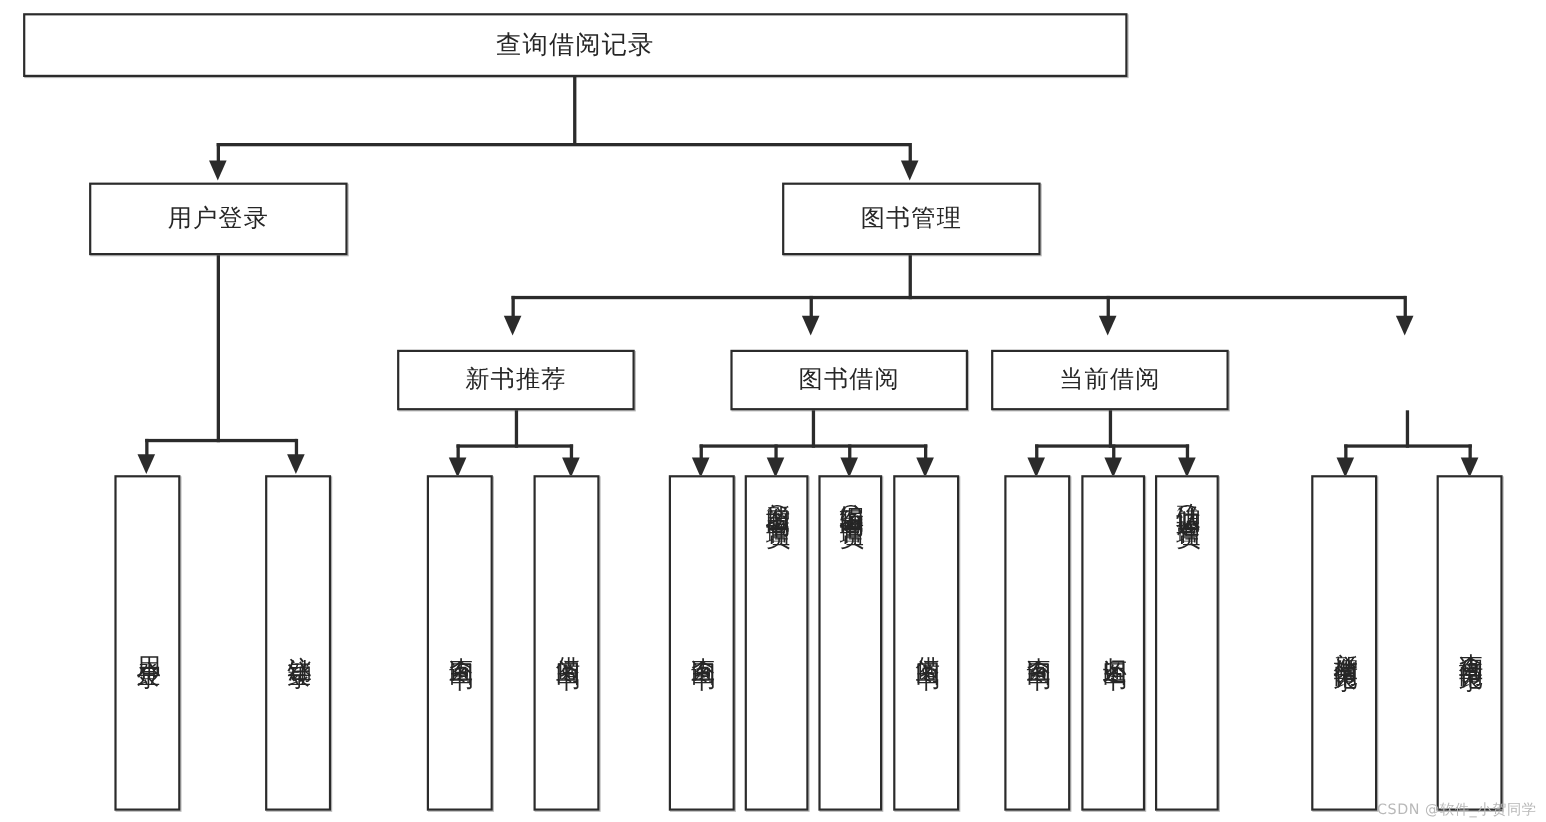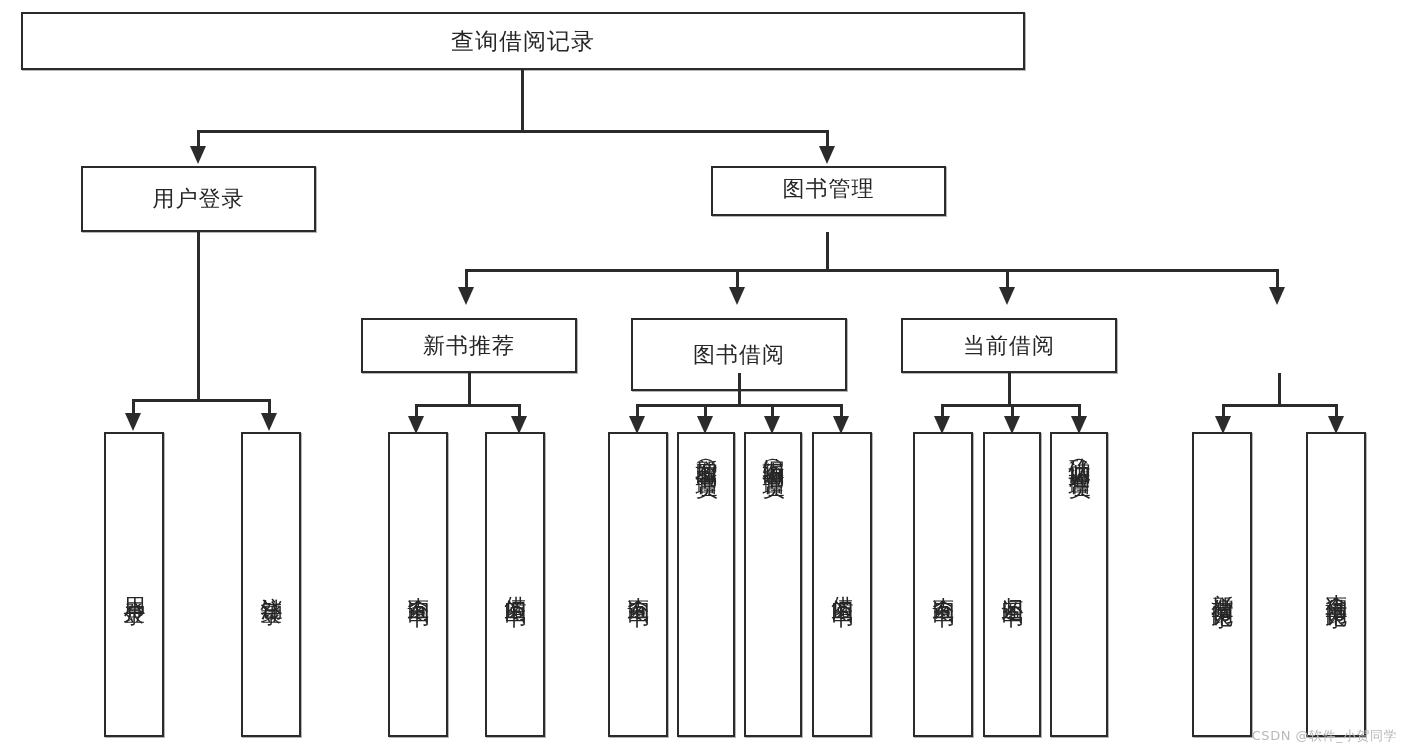--- a/index.html
+++ b/index.html
@@ -99,21 +99,21 @@
   <div class="ln v" style="left:197px;top:130px;height:18px;"></div>
   <div class="arw" style="left:190px;top:146px;"></div>
 
   <div class="ln v" style="left:826px;top:130px;height:18px;"></div>
   <div class="arw" style="left:819px;top:146px;"></div>
 
   <div class="node lvl2" style="left:81px;top:166px;width:235px;height:66px;">
     <span class="lbl">用户登录</span>
   </div>
 
-  <div class="node lvl2" style="left:711px;top:166px;width:235px;height:50px;font-family:Liberation Mono, monospace;">
+  <div class="node lvl2" style="left:711px;top:166px;width:235px;height:66px;">
     <span class="lbl">图书管理</span>
   </div>
 
   <div class="ln v" style="left:197px;top:232px;height:170px;"></div>
   <div class="ln h" style="left:132px;top:399px;width:138px;"></div>
   <div class="ln v" style="left:132px;top:399px;height:16px;"></div>
   <div class="arw" style="left:125px;top:413px;"></div>
   <div class="ln v" style="left:268px;top:399px;height:16px;"></div>
   <div class="arw" style="left:261px;top:413px;"></div>
 
@@ -128,21 +128,21 @@
 
   <div class="ln v" style="left:1006px;top:269px;height:20px;"></div>
   <div class="arw" style="left:999px;top:287px;"></div>
 
   <div class="ln v" style="left:1276px;top:269px;height:20px;"></div>
   <div class="arw" style="left:1269px;top:287px;"></div>
 
   <div class="node lvl3" style="left:361px;top:318px;width:216px;height:55px;">
     <span class="lbl">新书推荐</span>
   </div>
-  <div class="node lvl3" style="left:631px;top:318px;width:216px;height:73px;">
+  <div class="node lvl3" style="left:664px;top:318px;width:216px;height:55px;">
     <span class="lbl">图书借阅</span>
   </div>
   <div class="node lvl3" style="left:901px;top:318px;width:216px;height:55px;">
     <span class="lbl">当前借阅</span>
   </div>
 
   <div class="ln v" style="left:468px;top:373px;height:34px;"></div>
   <div class="ln h" style="left:415px;top:404px;width:106px;"></div>
   <div class="ln v" style="left:415px;top:404px;height:14px;"></div>
   <div class="arw" style="left:408px;top:416px;"></div>

